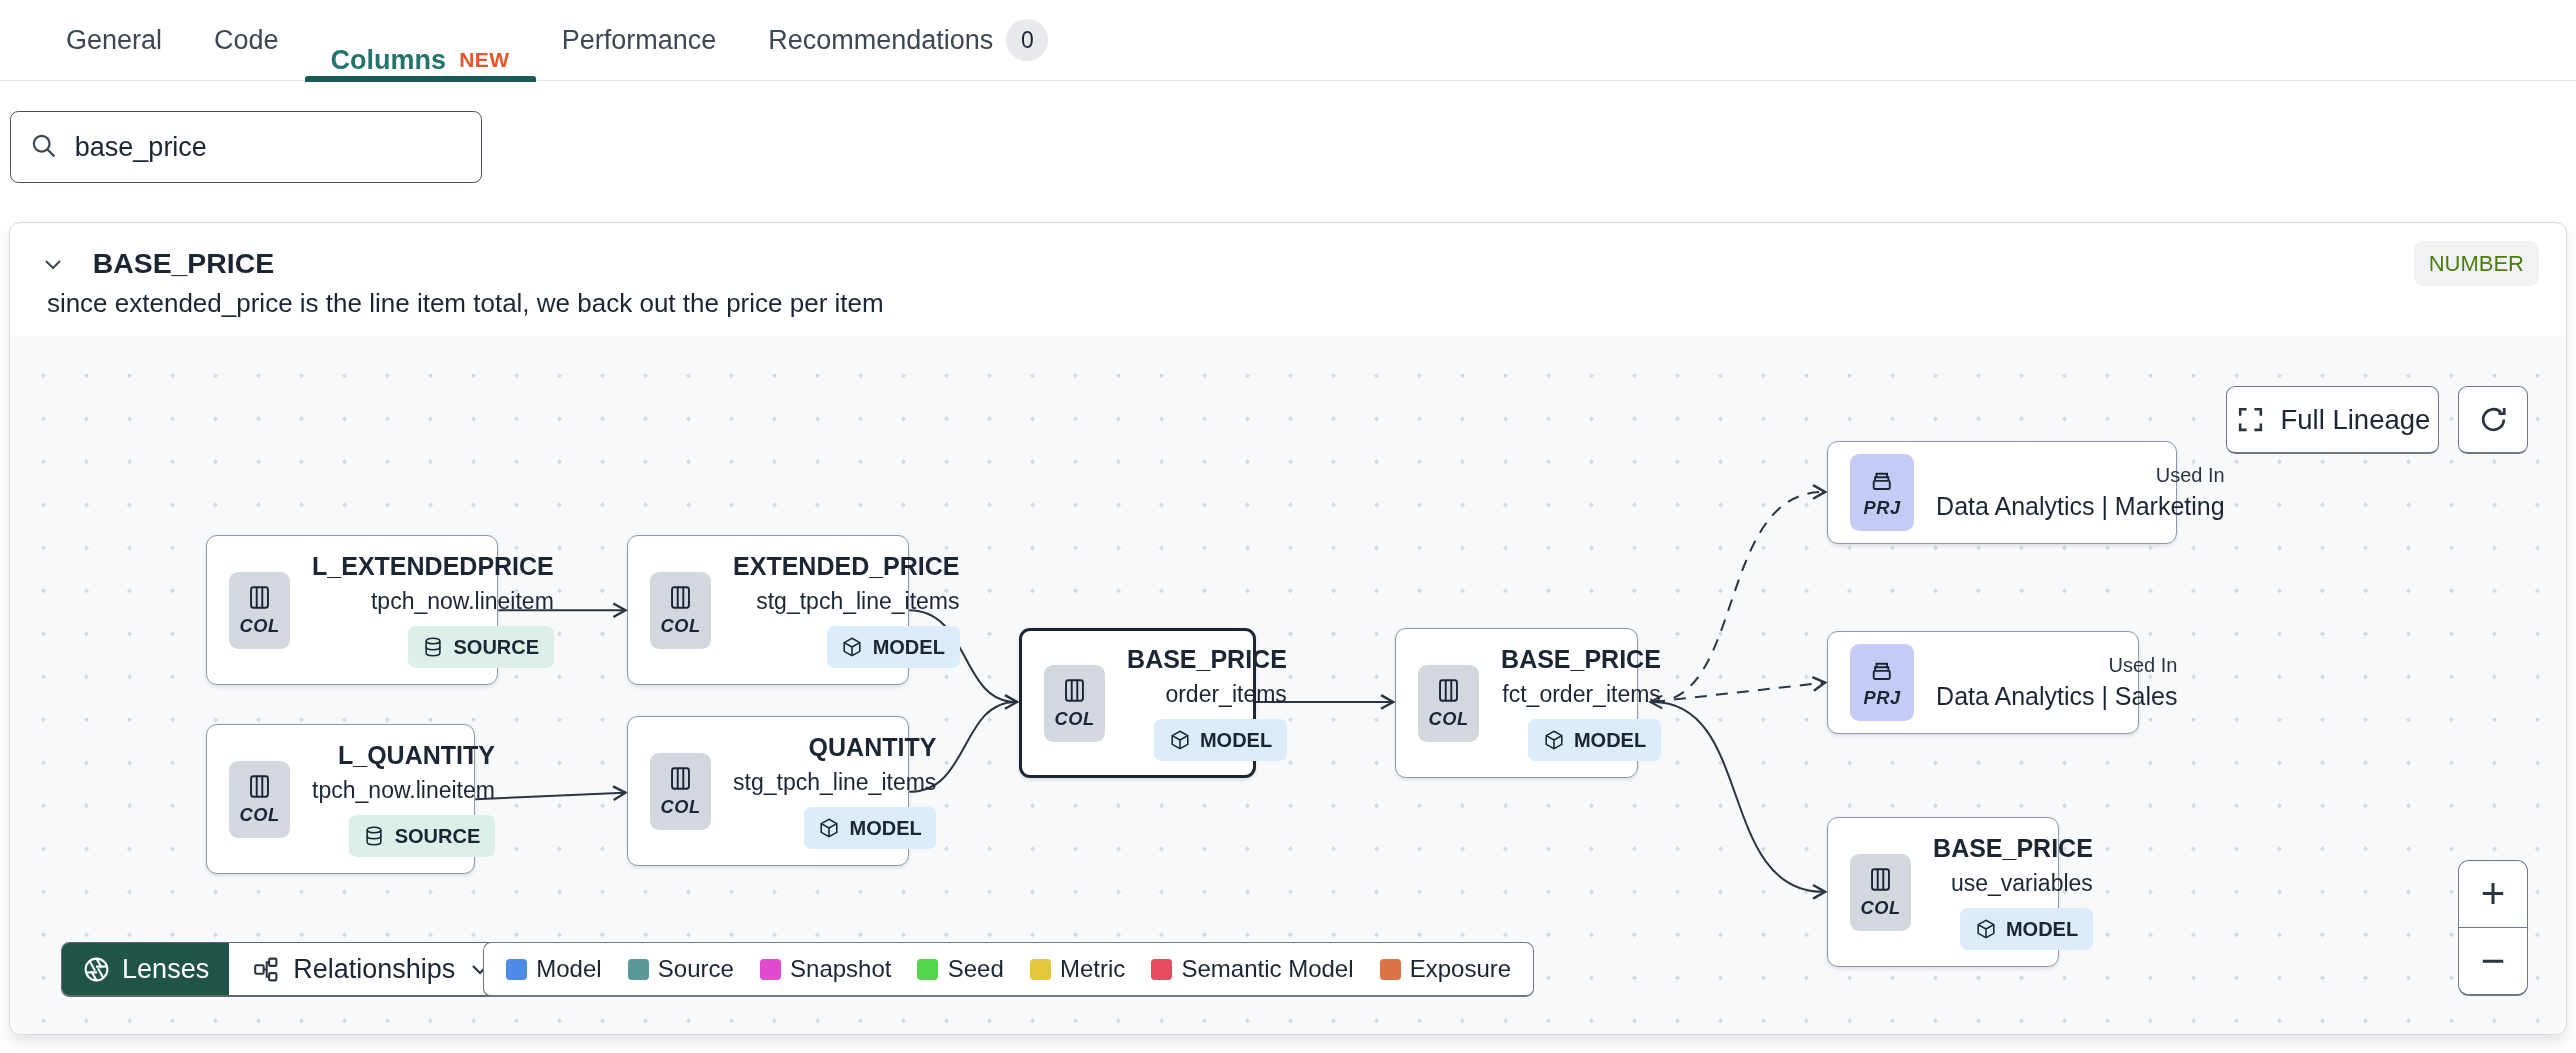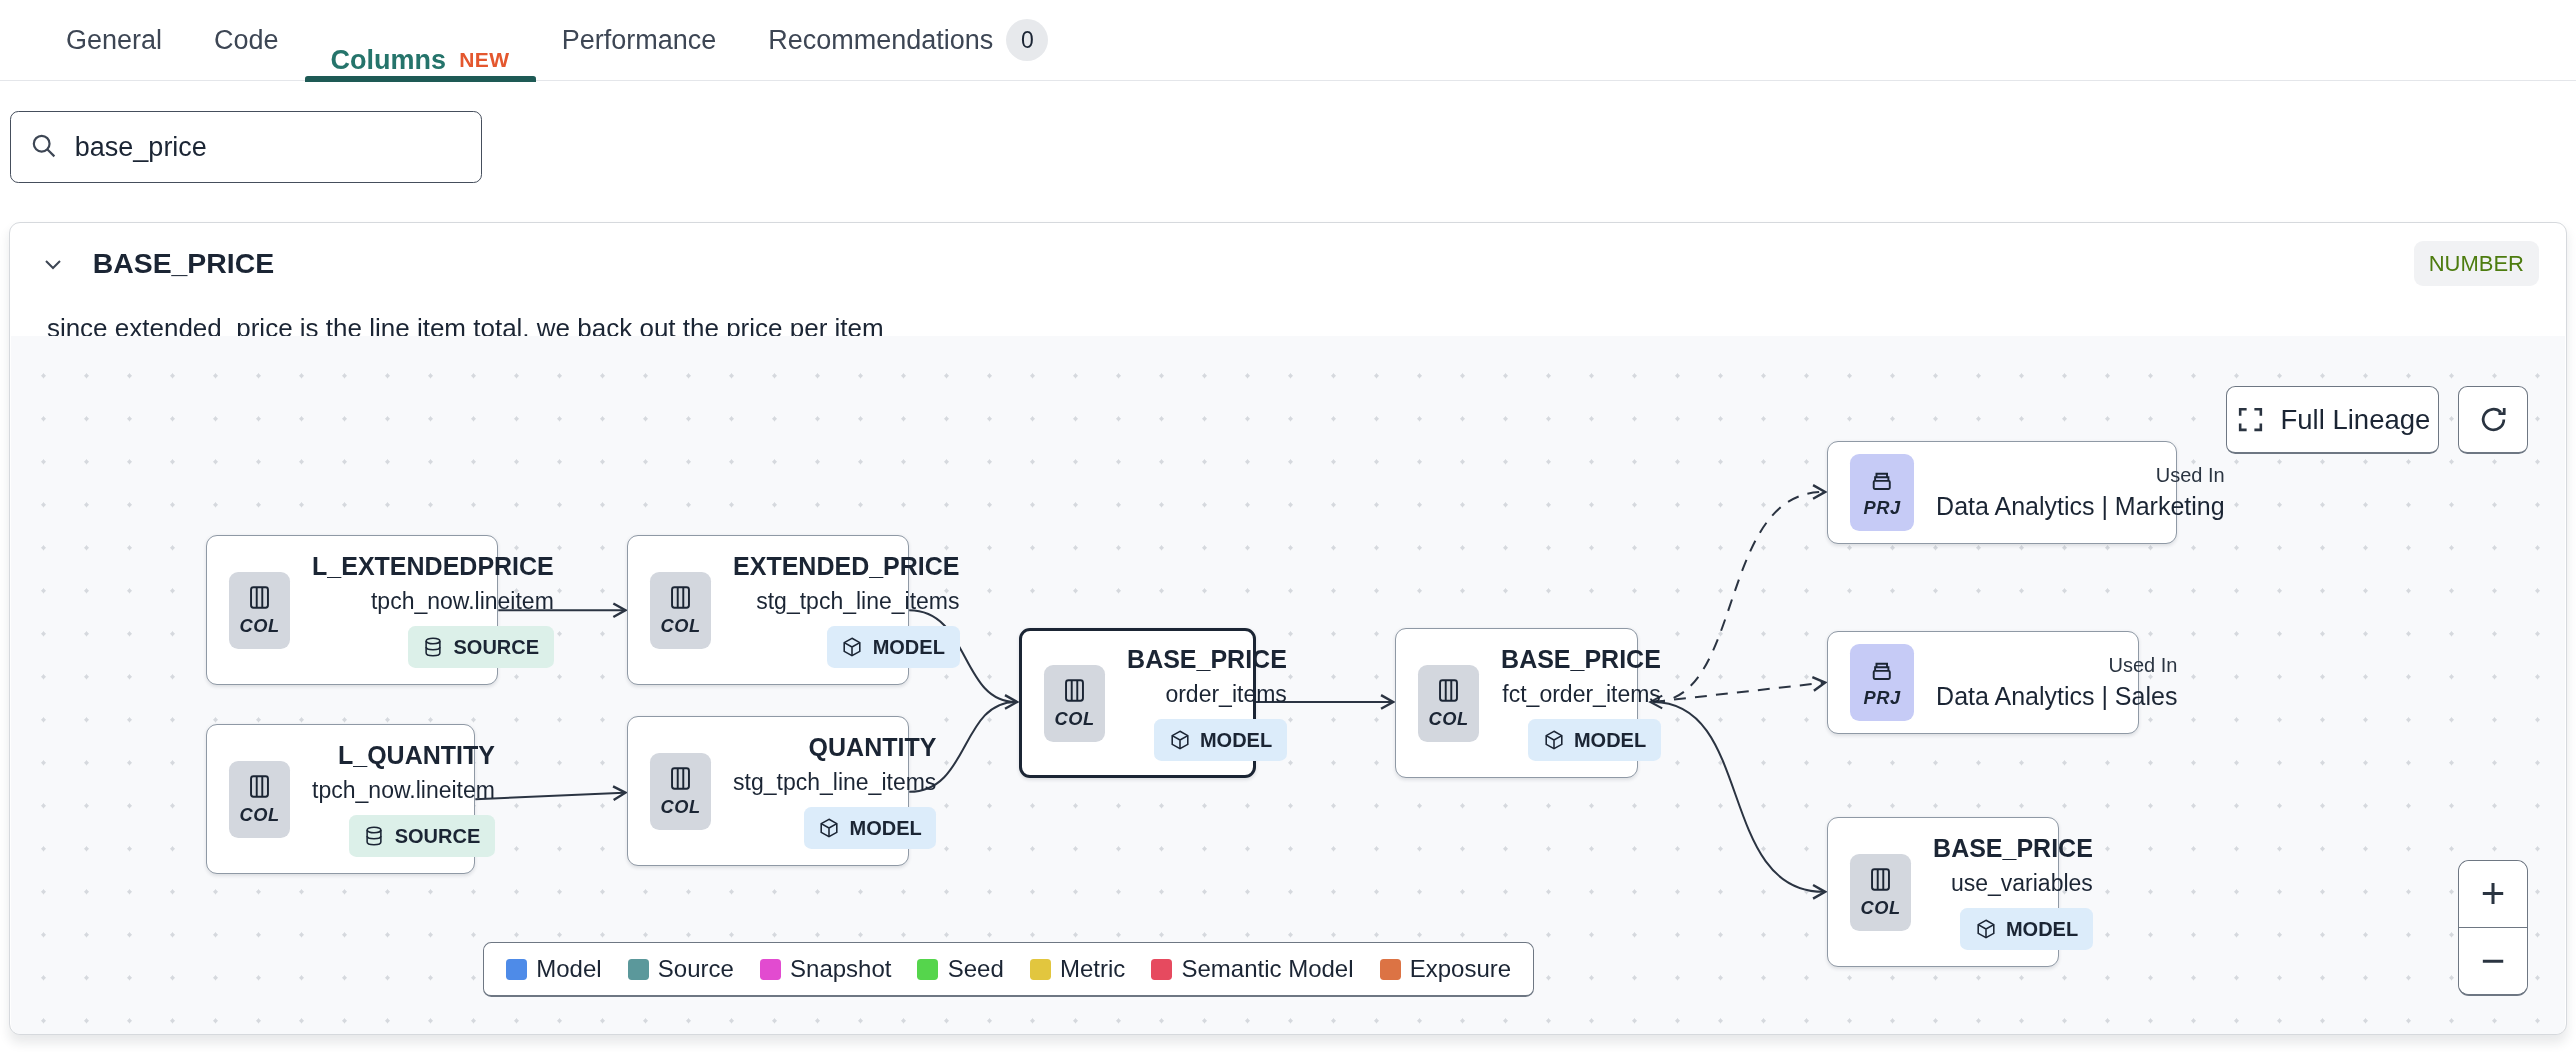--- a/index.html
+++ b/index.html
@@ -30,21 +30,21 @@
   
   .panel { position:absolute; left:9.2px; top:222px; width:2558px; height:813px;
            background:#fff; border:1.8px solid #d6d9dd; border-radius:11px;
            box-shadow:0 7.3px 11px rgba(27,37,52,.10); }
   .panel-header { position:absolute; left:0; top:0; width:100%; height:113px; padding:16.5px 27.5px 0 27.5px; }
   .panel-title-row { display:flex; align-items:center; gap:24px; height:48px; }
   .chev-btn { width:31px; height:31px; display:flex; align-items:center; justify-content:center; cursor:pointer; }
   .panel-title { font-size:28.4px; font-weight:700; }
   .type-badge { margin-left:auto; background:#f1f2f4; border-radius:9px; padding:9.2px 14.7px;
                 font-size:22px; font-weight:500; color:#4d7c0f; }
-  .panel-desc { margin-top:25px; padding-left:9.2px; font-size:26px; color:#1b2534; }
+  .panel-desc { margin-top:0; padding-left:9.2px; font-size:26px; color:#1b2534; }
 
   
   .graph { position:absolute; left:0.9px; top:113px; width:2554px; height:698px;
            border-radius:0 0 9.2px 9.2px; overflow:hidden;
            background-color:#f8f9fb;
            background-image:radial-gradient(#d6d9de 2.1px, transparent 2.2px);
            background-size:43px 43px; background-position:11px 18.3px; }
   .edges { position:absolute; left:0; top:0; }
 
   
@@ -359,20 +359,43 @@
           <path d="M19.5,12 a7.5,7.5 0 1 1 -2.2,-5.3"></path>
             <polyline points="19.8,3.6 19.8,7.8 15.6,7.8"></polyline>
         </svg>
       </div>
 
       <div class="zoom-ctl">
         <div class="zbtn">+</div>
         <div class="zbtn">−</div>
       </div>
 
+      <div class="bottom-bar">
+        <div class="lens-group">
+          <div class="lenses-btn">
+            <svg width="29" height="29" viewBox="0 0 24 24" fill="none" stroke="#ffffff" stroke-width="1.7">
+              <circle cx="12" cy="12" r="9"></circle>
+              <path d="M12,3 l4.5,7.8 M20.6,9.5 l-9,0.1 M17.6,18.9 L13.2,11 M12,21 l-4.5,-7.8 M3.4,14.5 l9,-0.1 M6.4,5.1 l4.4,7.9"></path>
+            </svg>
+            <span>Lenses</span>
+          </div>
+          <div class="rel-btn">
+            <svg width="29" height="29" viewBox="0 0 24 24" fill="none" stroke="#2a3441" stroke-width="1.7">
+              <rect x="3.5" y="8.5" width="7" height="7" rx="1"></rect>
+                <rect x="15" y="3" width="6" height="6" rx="1"></rect>
+                <rect x="15" y="15" width="6" height="6" rx="1"></rect>
+              <path d="M10.5,12 h2.5 M13,12 V6 h2 M13,12 v6 h2"></path>
+            </svg>
+            <span>Relationships</span>
+            <svg width="24" height="24" viewBox="0 0 24 24" fill="none" stroke="#2a3441" stroke-width="2.2">
+              <polyline points="5,9 12,16 19,9"></polyline>
+            </svg>
+          </div>
+        </div>
+      </div>
 
       <div class="legend">
         <div class="legend-item">
           <span class="swatch" style="background: rgb(78, 139, 232);"></span>
           <span>Model</span>
         </div>
         <div class="legend-item">
           <span class="swatch" style="background: rgb(91, 152, 155);"></span>
           <span>Source</span>
         </div>

